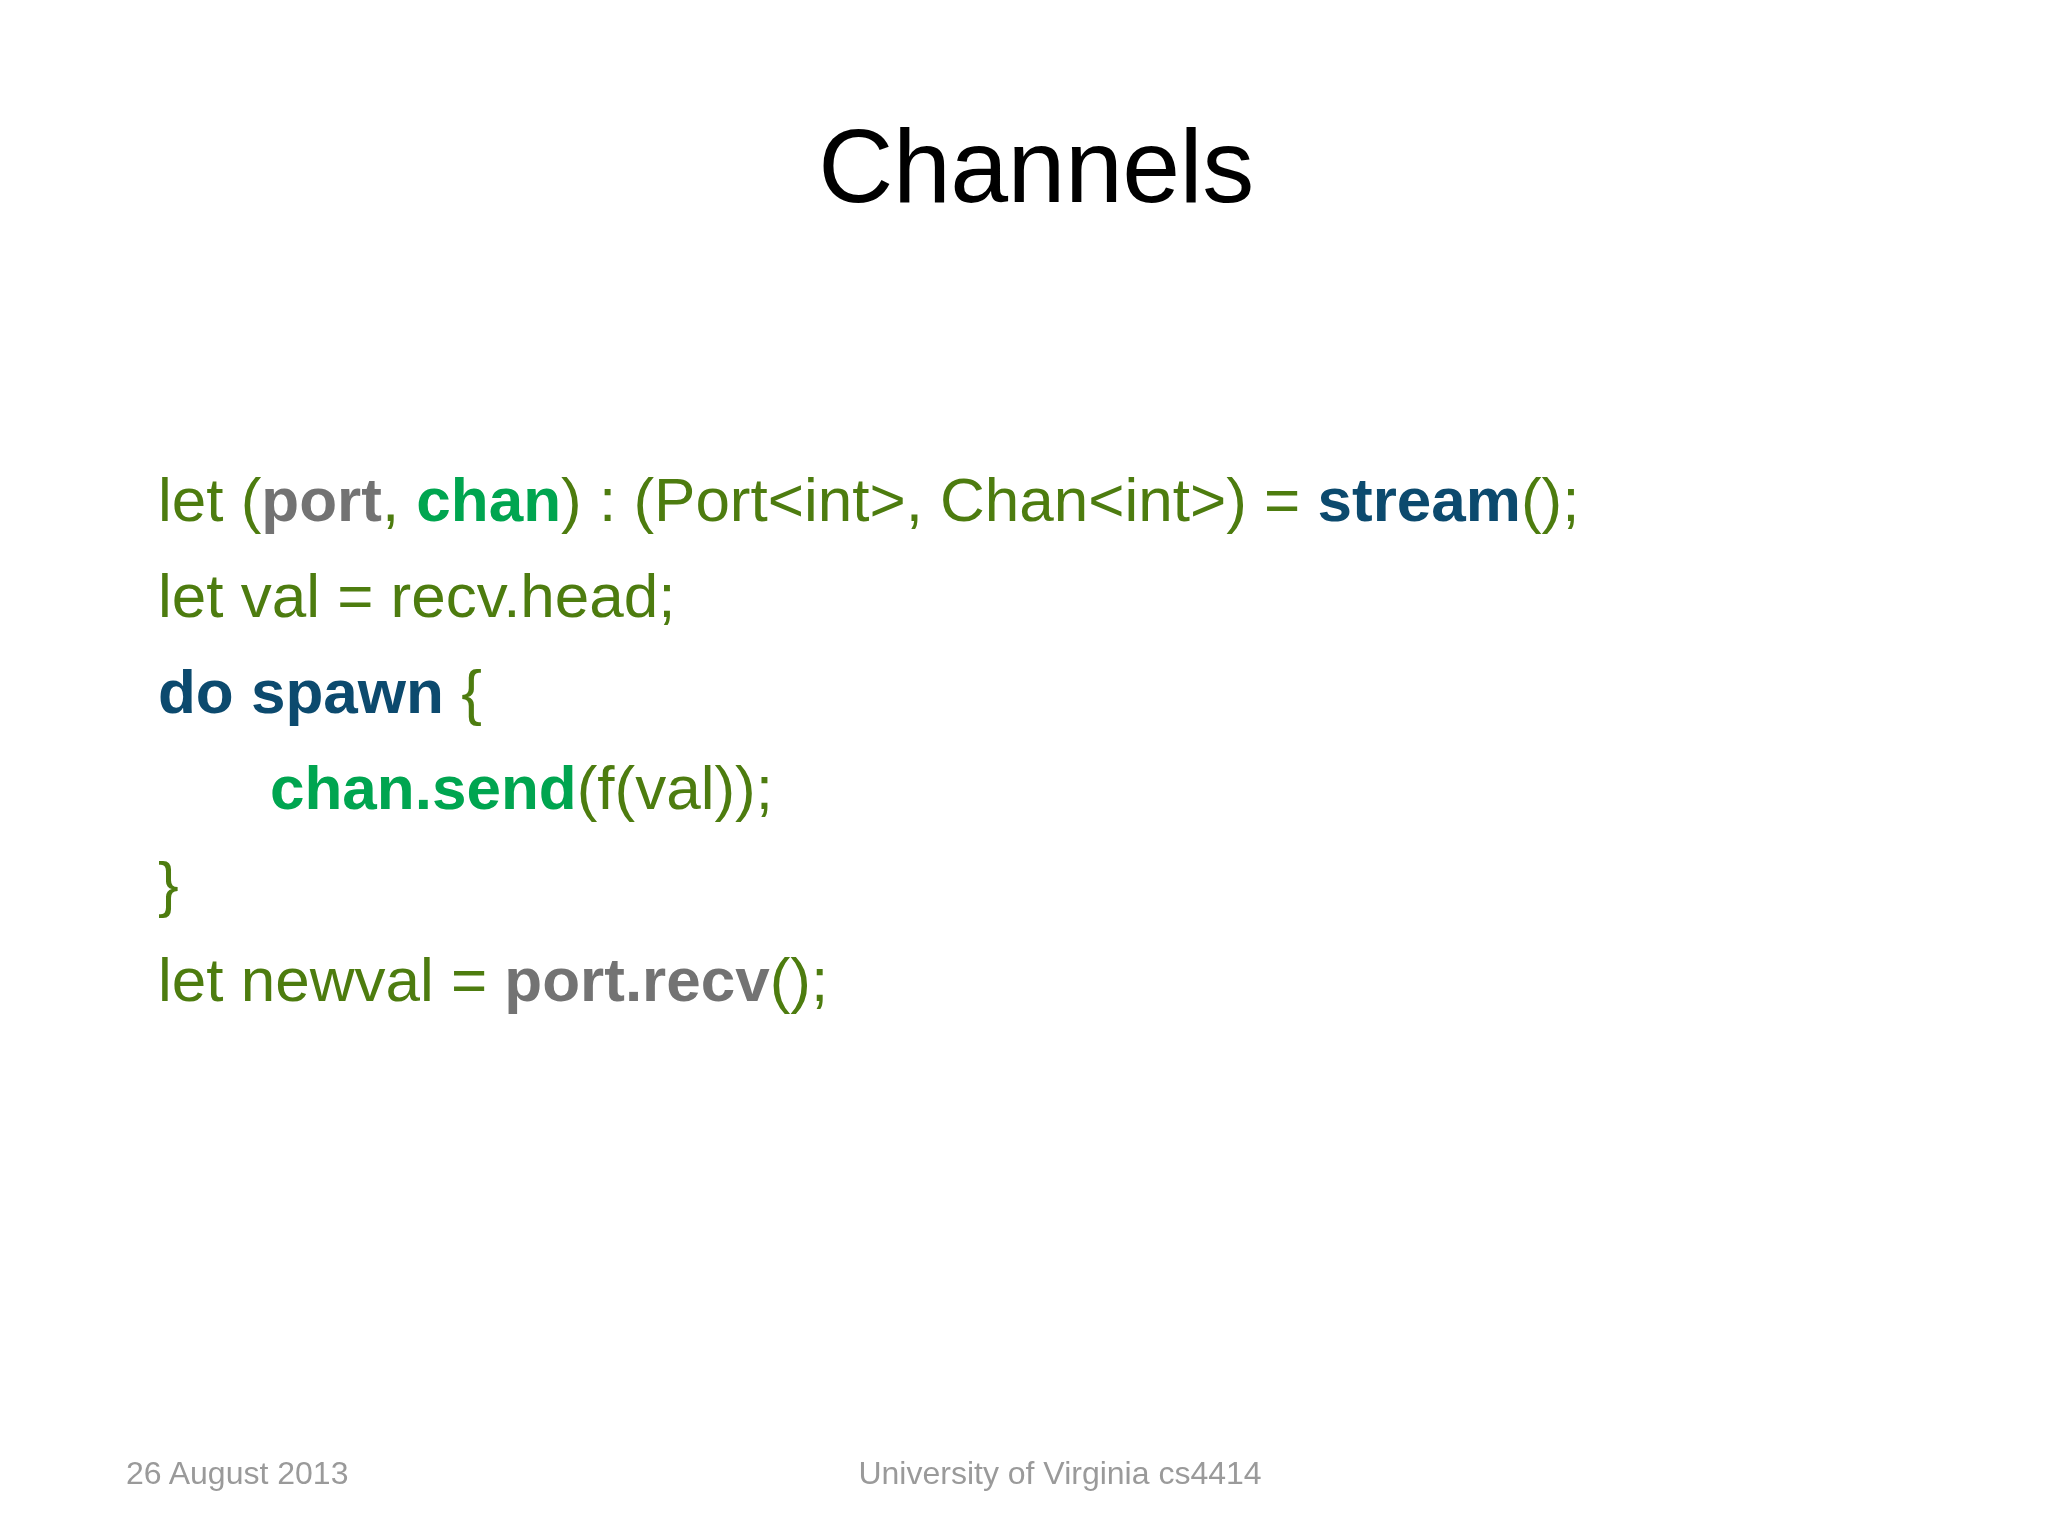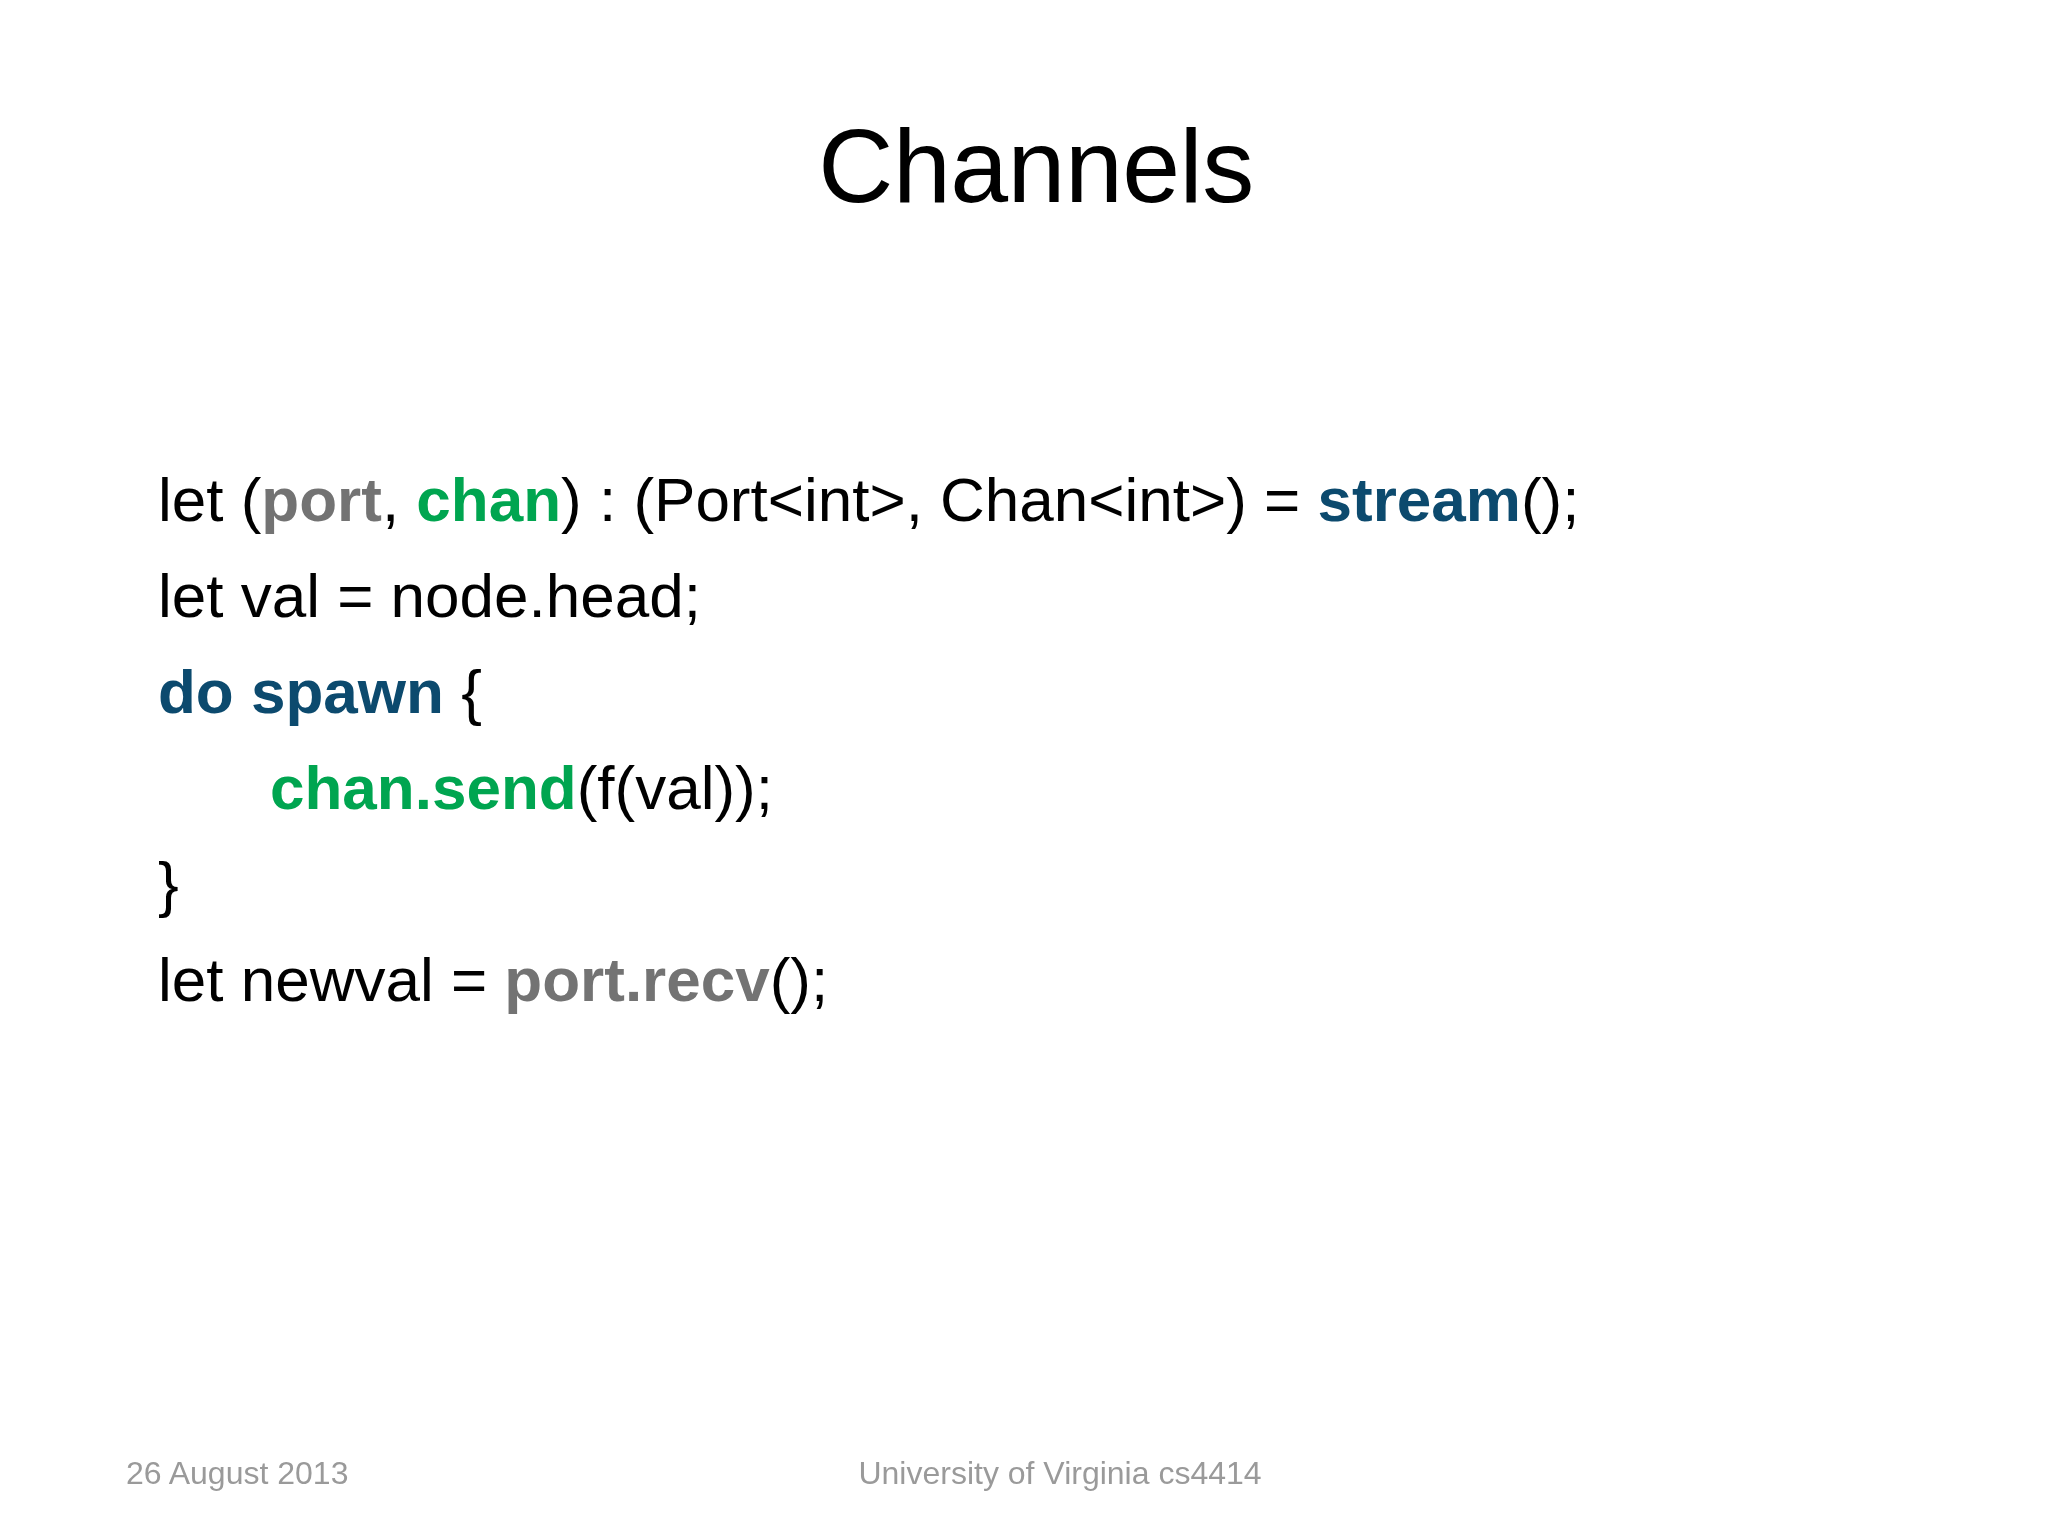--- a/index.html
+++ b/index.html
@@ -50,21 +50,21 @@
     height: 96px;
     color: #000000;
     white-space: pre;
     font-weight: 400;
     letter-spacing: 0px;
   }
   .code-line .ind {
     display: inline-block;
     width: 112px;
   }
-  .tok-plain   { color: #000000; font-weight: 400; }
+  .tok-plain   { color: #4d7c0f; font-weight: 400; }
   .tok-bold    { color: #0c4a6e; font-weight: 700; }
   .tok-purple  { color: #737373; font-weight: 700; }
   .tok-green   { color: #00A550; font-weight: 700; }
 
   
   .footer {
     position: absolute;
     left: 0;
     bottom: 0;
     width: 2048px;
@@ -87,21 +87,21 @@
 <body>
 
 <div class="slide">
 
   <div class="title-area">
     <span class="title-text">Channels</span>
   </div>
 
   <div class="code-area">
       <div class="code-line"><span class="tok-plain">let (</span><span class="tok-purple">port</span><span class="tok-plain">, </span><span class="tok-green">chan</span><span class="tok-plain">) : (Port&lt;int&gt;, Chan&lt;int&gt;) = </span><span class="tok-bold">stream</span><span class="tok-plain">();</span></div>
-      <div class="code-line"><span class="tok-plain">let val = node.head;</span></div>
+      <div class="code-line"><span class="tok-plain">let val = recv.head;</span></div>
       <div class="code-line"><span class="tok-bold">do spawn</span><span class="tok-plain"> {</span></div>
       <div class="code-line"><span class="ind"></span><span class="tok-green">chan.send</span><span class="tok-plain">(f(val));</span></div>
       <div class="code-line"><span class="tok-plain">}</span></div>
       <div class="code-line"><span class="tok-plain">let newval = </span><span class="tok-purple">port.recv</span><span class="tok-plain">();</span></div>
     </div>
 
   <div class="footer">
     <span class="footer-item footer-date">26 August 2013</span>
     <span class="footer-item footer-org">University of Virginia cs4414</span>
     <span class="footer-item footer-page">60</span>

